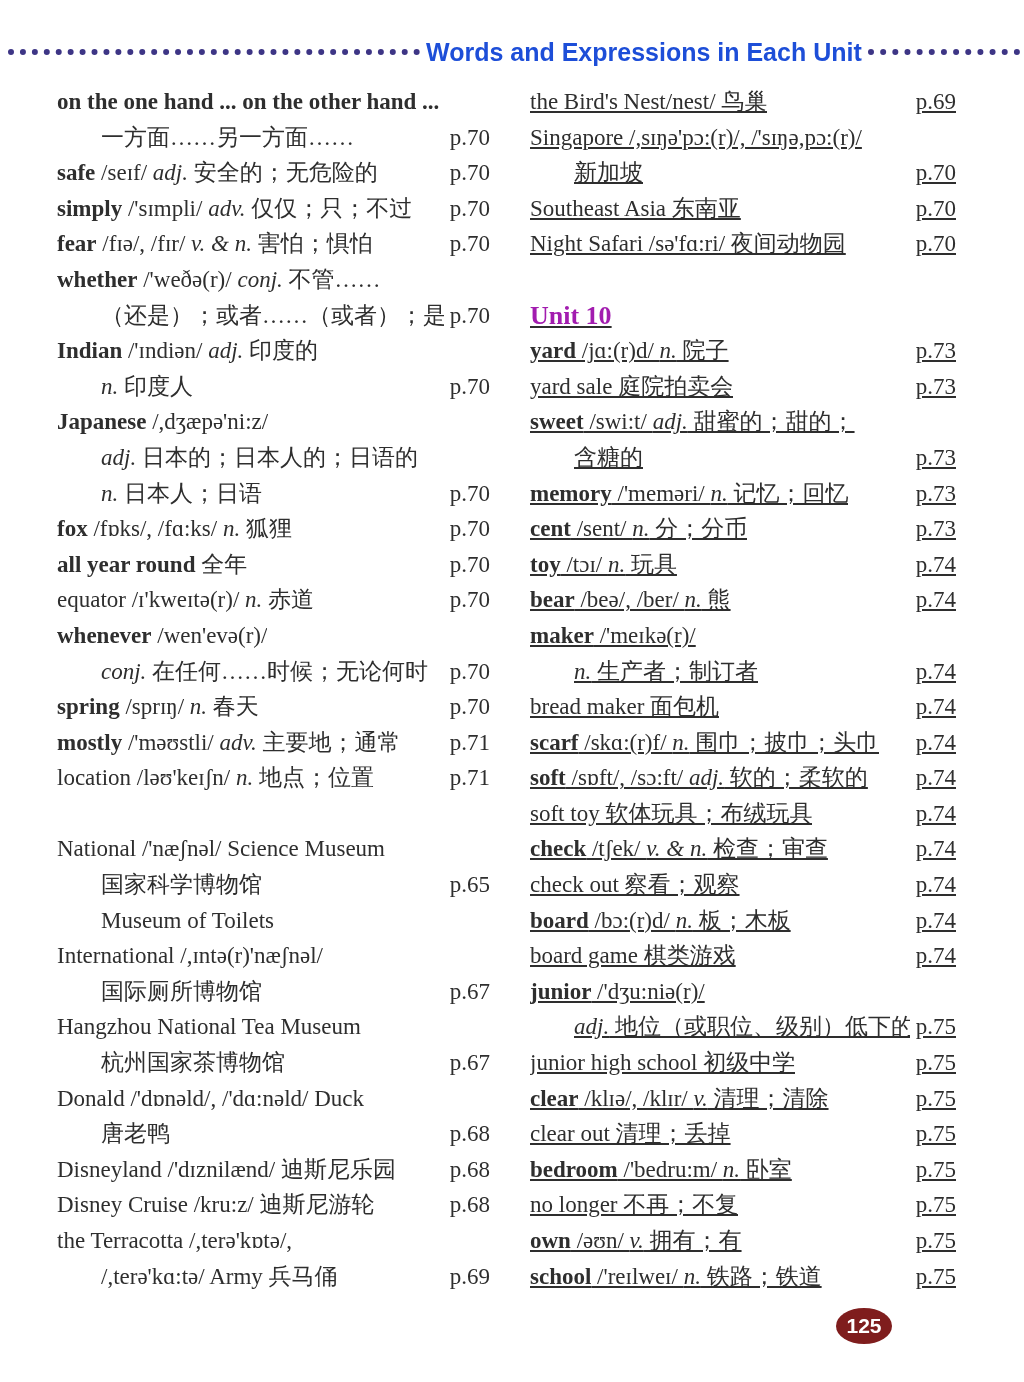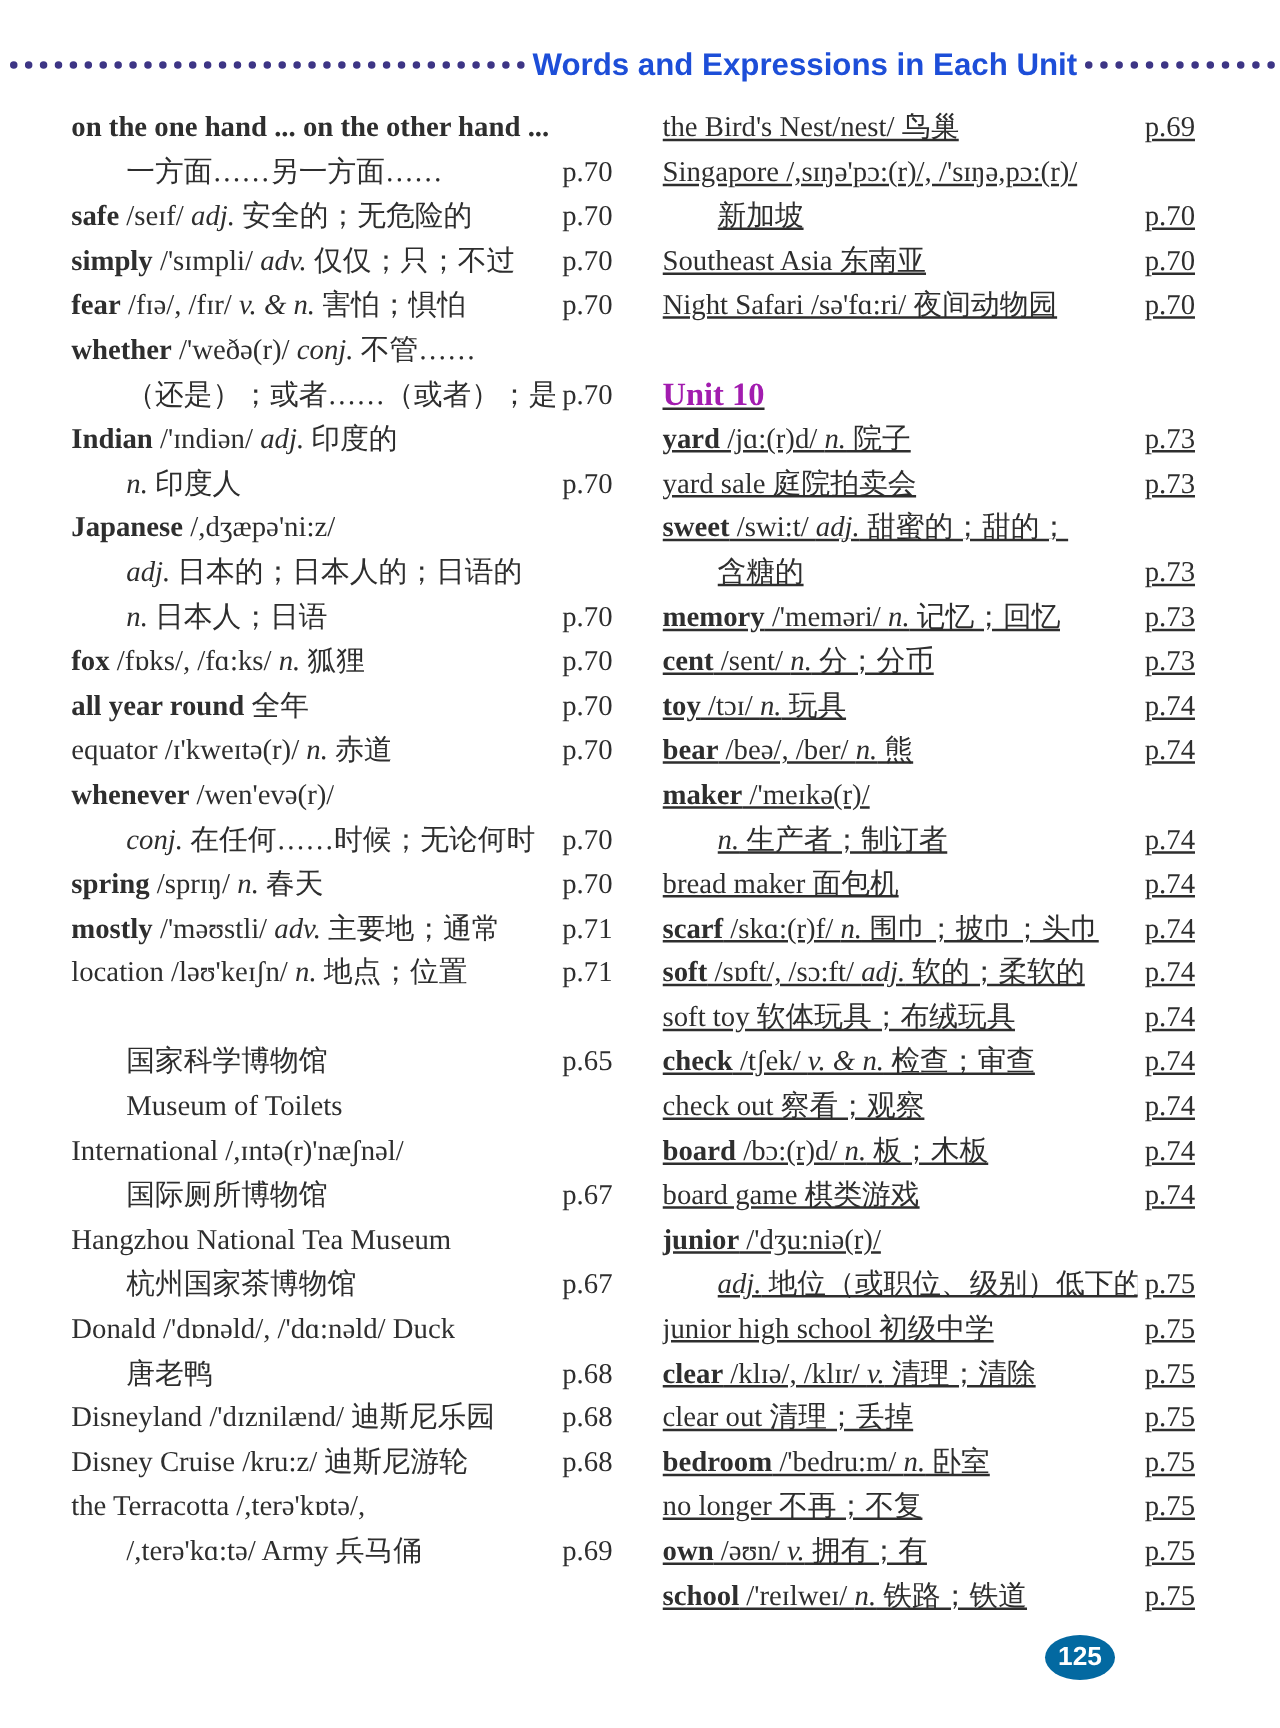--- a/index.html
+++ b/index.html
@@ -56,21 +56,21 @@
     color: #a21caf;
   }
   .bold { font-weight: bold; }
   .italic { font-style: italic; }
 
   
   .page-badge {
     position: absolute;
     left: 836px; top: 1308px;
     width: 56px; height: 36px;
-    background: #0369a1;
+    background: #7f1d1d;
     border-radius: 50%;
     color: #ffffff;
     font-family: "Liberation Sans", sans-serif;
     font-weight: bold;
     font-size: 21px;
     display: flex; align-items: center; justify-content: center;
   }
 </style>
 </head>
 <body>
@@ -150,20 +150,23 @@
     </div>
     <div class="entry-line">
       <span class="entry-text"><span class="bold">mostly</span><span> /'məʊstli/ </span><span class="italic">adv.</span><span> 主要地；通常</span></span>
       <span class="page-ref">p.71</span>
     </div>
     <div class="entry-line">
       <span class="entry-text"><span>location /ləʊ'keɪʃn/ </span><span class="italic">n.</span><span> 地点；位置</span></span>
       <span class="page-ref">p.71</span>
     </div>
     <div class="gap-line"></div>
+    <div class="entry-line">
+      <span class="entry-text"><span>National /'næʃnəl/ Science Museum</span></span>
+    </div>
     <div class="entry-line indent">
       <span class="entry-text"><span>国家科学博物馆</span></span>
       <span class="page-ref">p.65</span>
     </div>
     <div class="entry-line indent">
       <span class="entry-text"><span>Museum of Toilets</span></span>
     </div>
     <div class="entry-line">
       <span class="entry-text"><span>International /,ɪntə(r)'næʃnəl/</span></span>
     </div>

